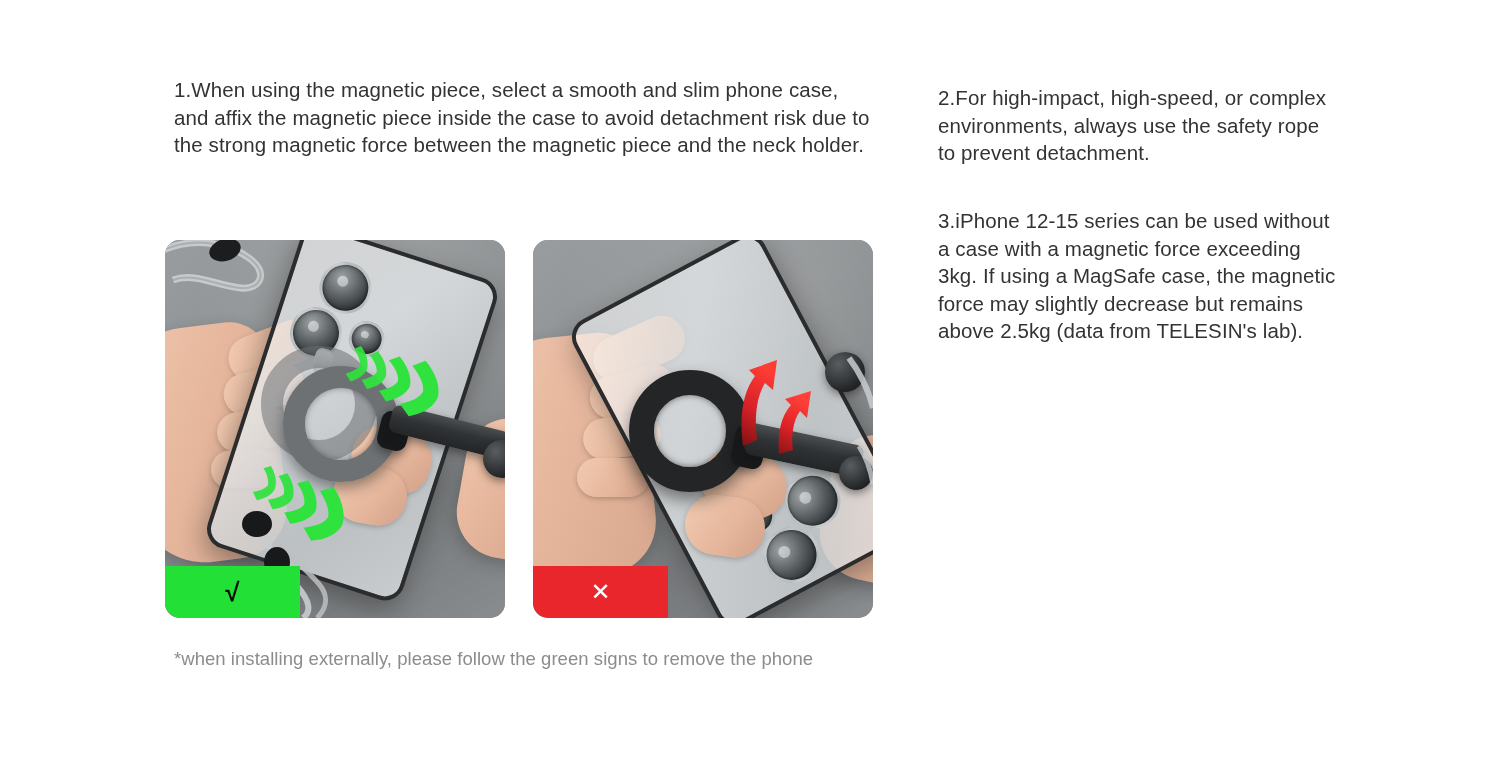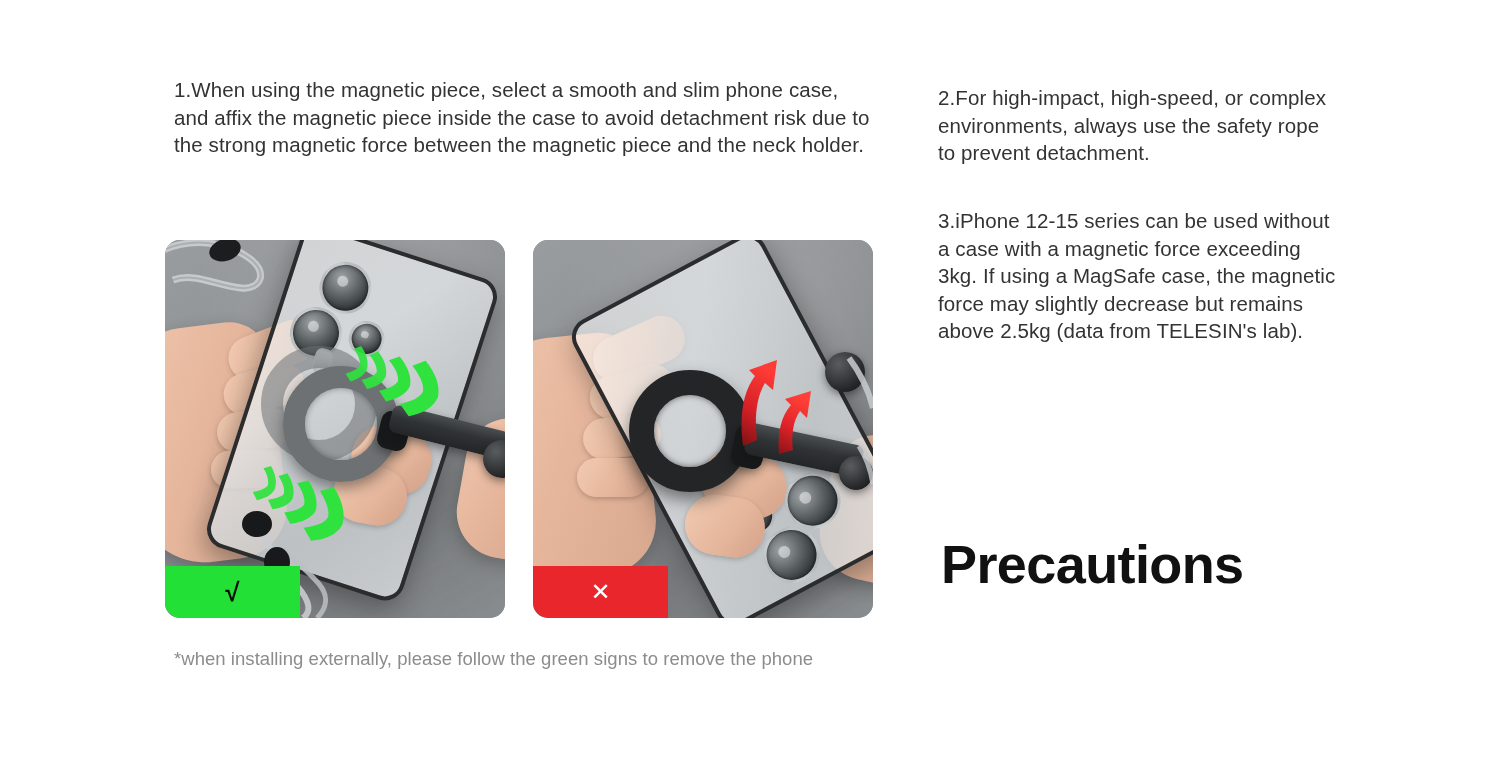--- a/index.html
+++ b/index.html
@@ -262,21 +262,20 @@
 <body>
 
 <div id="page">
 
   <div class="para" id="para-1">1.When using the magnetic piece, select a smooth and slim phone case, and affix the magnetic piece inside the case to avoid detachment risk due to the strong magnetic force between the magnetic piece and the neck holder.</div>
 
   <div class="para" id="para-2">2.For high-impact, high-speed, or complex environments, always use the safety rope to prevent detachment.</div>
 
   <div class="para" id="para-3">3.iPhone 12-15 series can be used without a case with a magnetic force exceeding 3kg. If using a MagSafe case, the magnetic force may slightly decrease but remains above 2.5kg (data from TELESIN's lab).</div>
 
-  <div id="heading">Precautions</div>
 
   <div id="footnote">*when installing externally, please follow the green signs to remove the phone</div>
 
   <div class="photo" id="photo-left">
     <div class="photo-bg"></div>
     <div class="desk-shadow"></div>
 
     <svg width="340" height="378" style="position:absolute;left:0;top:0;">
       <path d="M-6,12 C26,-4 62,2 84,18 C104,32 96,50 76,48 C52,46 30,32 8,40" fill="none" stroke="#cfd2d4" stroke-width="7" opacity="0.85"></path>
       <path d="M-6,12 C26,-4 62,2 84,18 C104,32 96,50 76,48 C52,46 30,32 8,40" fill="none" stroke="#9a9da0" stroke-width="2" opacity="0.6"></path>

